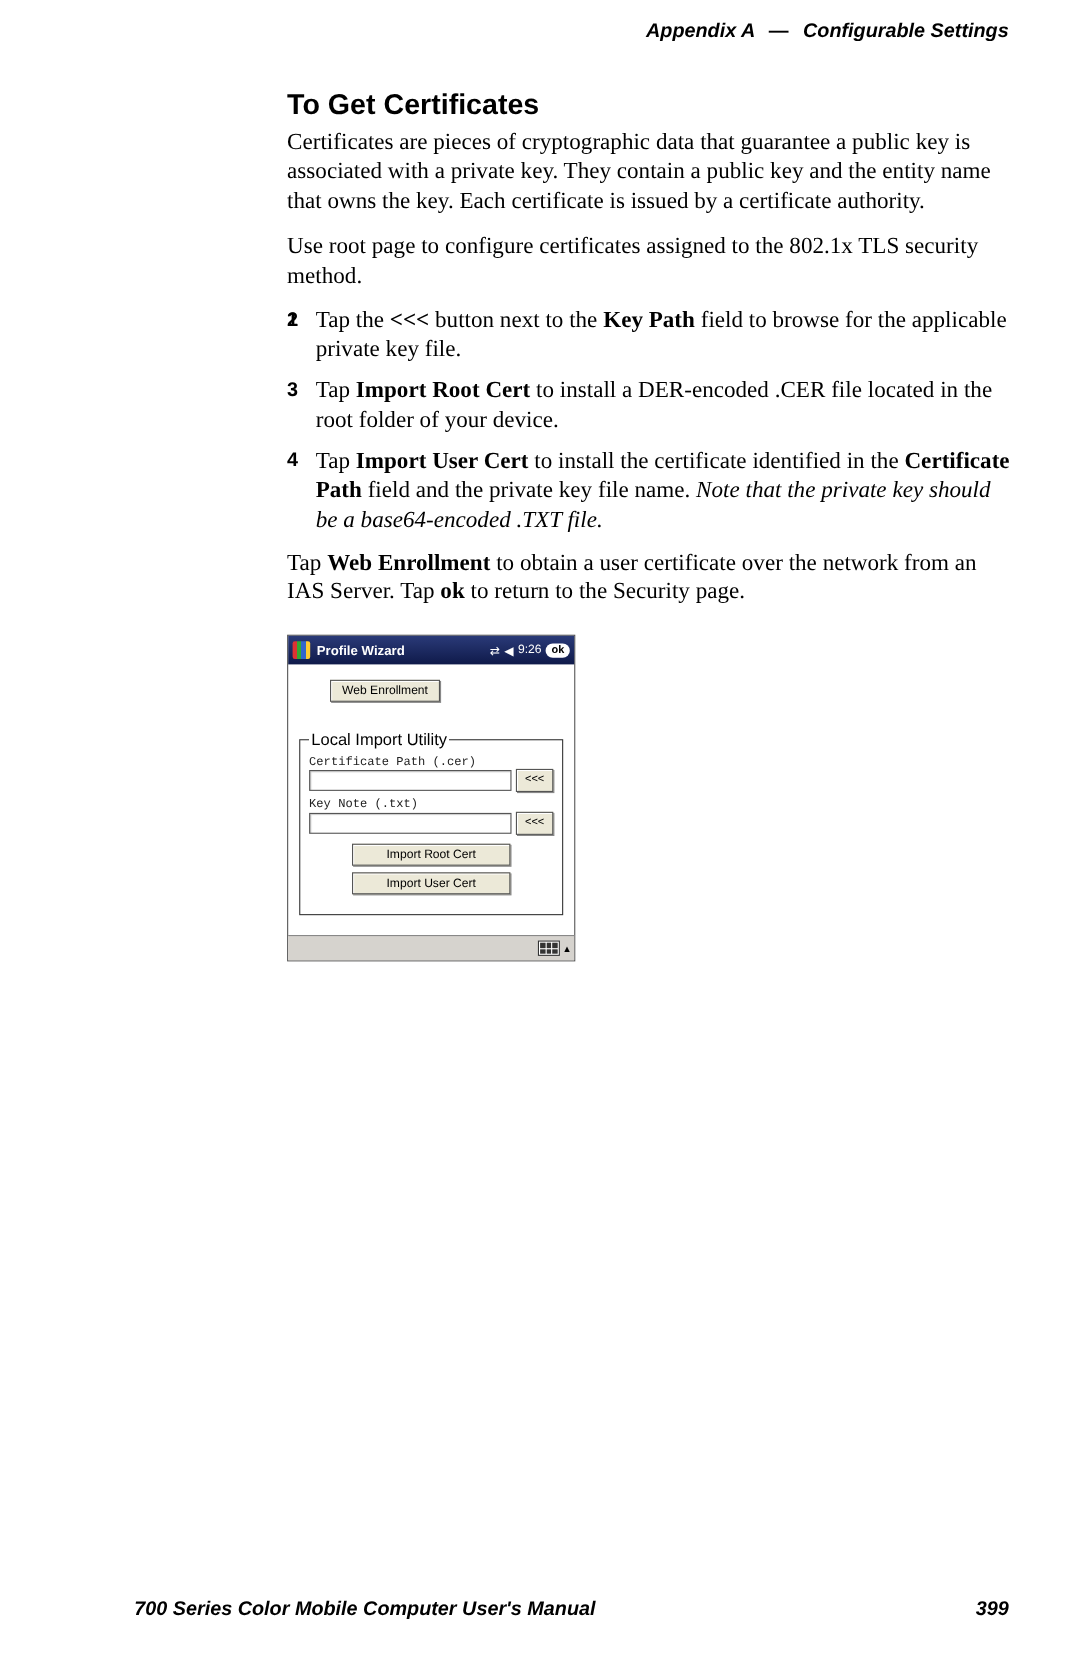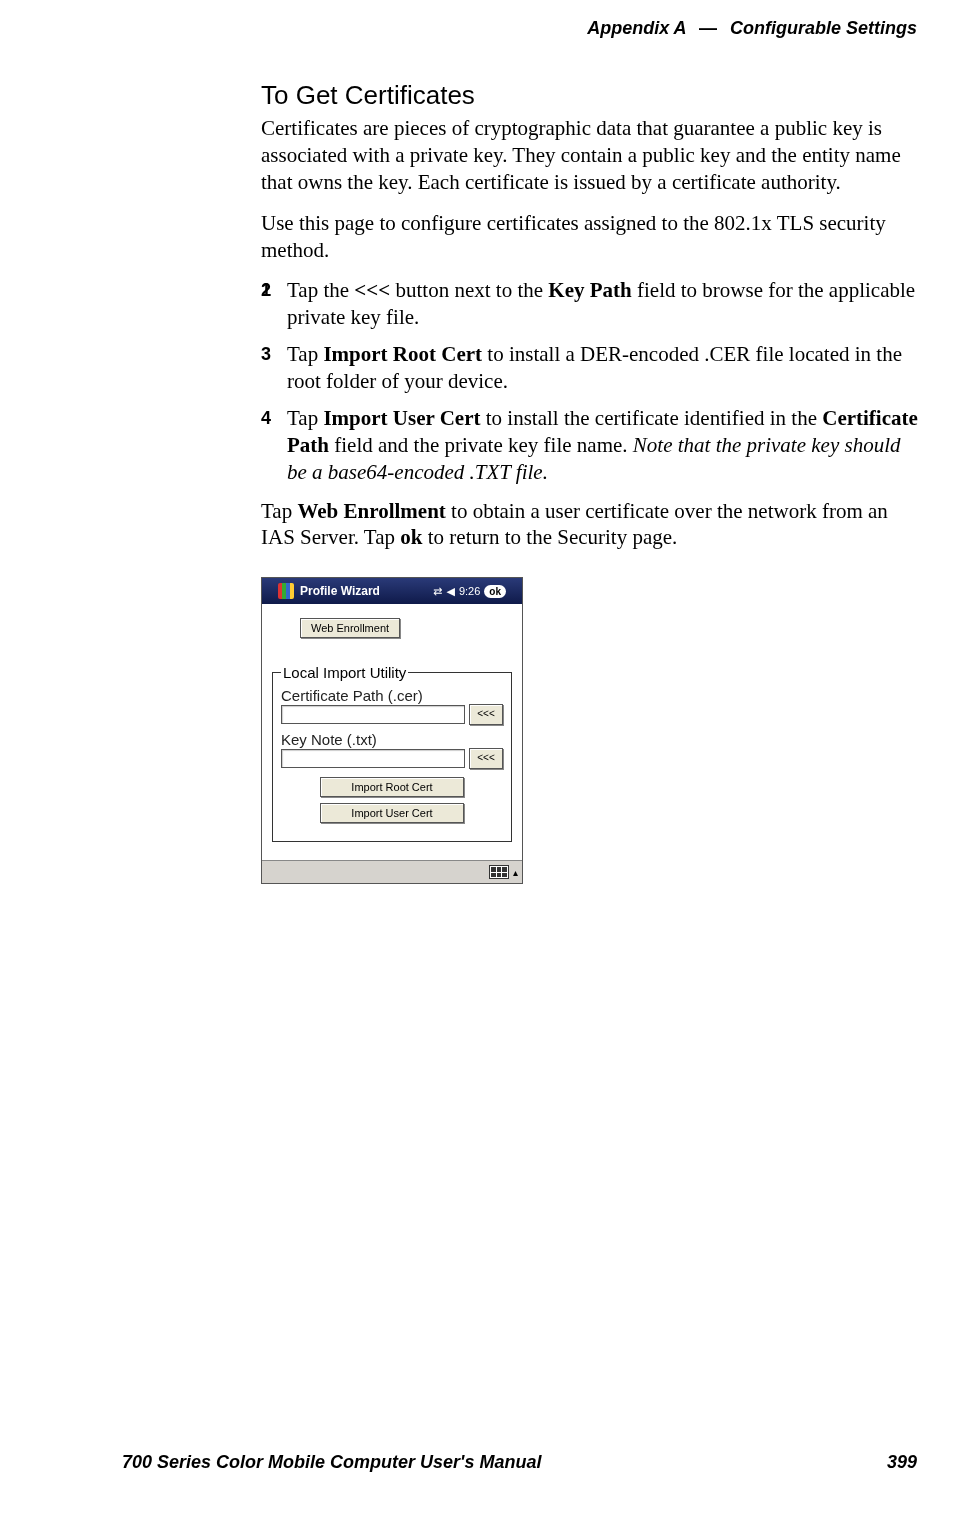--- a/index.html
+++ b/index.html
@@ -30,21 +30,21 @@
   }
   .header .sep { font-style: normal; margin: 0 8px; }
   .content {
     position: absolute;
     top: 80px;
     left: 225px;
     width: 660px;
   }
   h2.section-title {
     font-family: "Segoe UI", "Myriad Pro", Arial, sans-serif;
-    font-weight: 400;
+    font-weight: 700;
     font-size: 26px;
     margin: 0 0 4px 0;
   }
   p.body {
     font-size: 21px;
     line-height: 1.28;
     margin: 0 0 14px 0;
     font-family: "Garamond", "Times New Roman", serif;
   }
   ol.steps {
@@ -80,21 +80,21 @@
     font-family: Tahoma, Verdana, Arial, sans-serif;
     color: #000;
   }
   .pda-titlebar {
     background: linear-gradient(#2a3a78, #0f1a4a);
     color: #fff;
     height: 26px;
     display: flex;
     align-items: center;
     font-size: 12px;
-    padding: 0 16px;
+    padding: 0 4px;
     gap: 6px;
   }
   .pda-titlebar .win-flag {
     width: 16px; height: 16px;
     background:
       linear-gradient(90deg, #d33 25%, #3a3 25% 50%, #36c 50% 75%, #fc3 75%);
     border-radius: 2px;
   }
   .pda-titlebar .title { flex: 1; font-weight: 700; }
   .pda-titlebar .sys { display:flex; align-items:center; gap:4px; font-size:11px;}
@@ -119,21 +119,21 @@
   .pda-btn.wide { width: 122px; text-align:center; }
   .pda-toprow { text-align:left; padding-left: 28px; margin-bottom: 26px; }
   fieldset.local {
     border:1px solid #333;
     padding: 6px 8px 12px 8px;
     margin:0;
     font-size:11px;
   }
   fieldset.local legend { font-size:15px; padding:0 2px; }
   .fieldrow { margin-bottom: 6px; }
-  .fieldrow .lbl { font-size:15px; color:#222; }
+  .fieldrow .lbl { font-size:11px; color:#222;font-family:Liberation Mono, monospace; }
   .fieldrow .line { display:flex; align-items:center; gap:4px; }
   .fieldrow input[type=text] {
     flex:1; height:17px; border:1px solid #555; background:#fff;
     box-shadow: inset 1px 1px 1px #ccc; font-size:11px; padding:0 2px;
   }
   .browse-btn {
     width:32px; height:19px; background:#ece9d8; border:1px solid #555;
     box-shadow: inset 1px 1px 0 #fff, 1px 1px 0 #888;
     font-size:10px; text-align:center; line-height:17px;
   }
@@ -169,21 +169,21 @@
   <div class="header">
     <span>Appendix A</span>
     <span class="sep">—</span>
     <span>Configurable Settings</span>
   </div>
 
   <div class="content">
     <h2 class="section-title">To Get Certificates</h2>
 
     <p class="body">Certificates are pieces of cryptographic data that guarantee a public key is associated with a private key. They contain a public key and the entity name that owns the key. Each certificate is issued by a certificate authority.</p>
-    <p class="body">Use this page to configure certificates assigned to the 802.1x TLS security method.</p>
+    <p class="body">Use root page to configure certificates assigned to the 802.1x TLS security method.</p>
 
     <ol class="steps">
       <li>
         <span class="num">1</span>
       </li>
       <li>
         <span class="num">2</span>
         <span>
           <span>Tap the </span><span class="b">&lt;&lt;&lt;</span><span> button next to the </span><span class="b">Key Path</span><span> field to browse for the applicable private key file.</span>
         </span>

